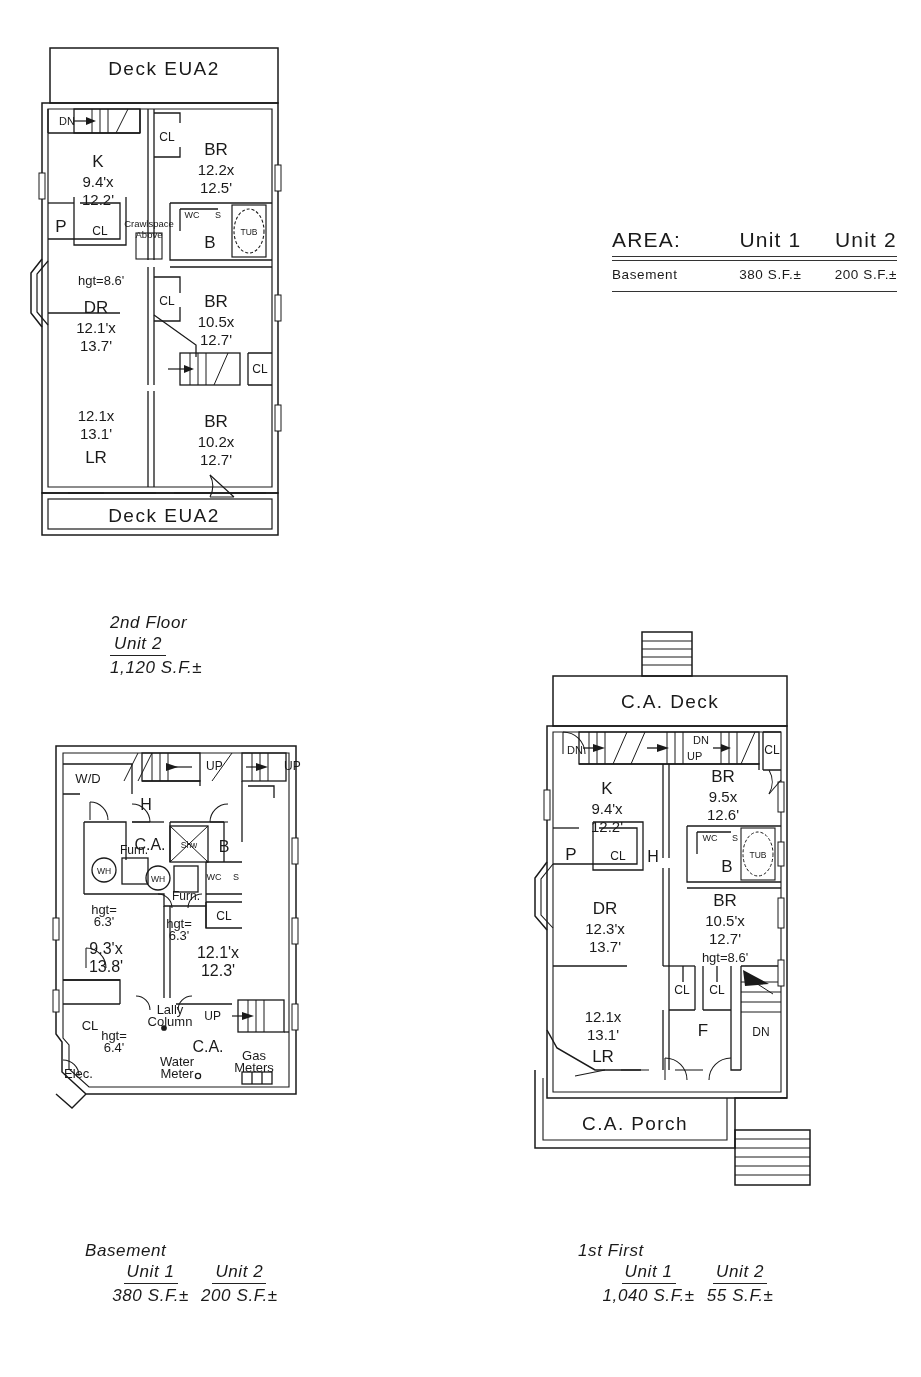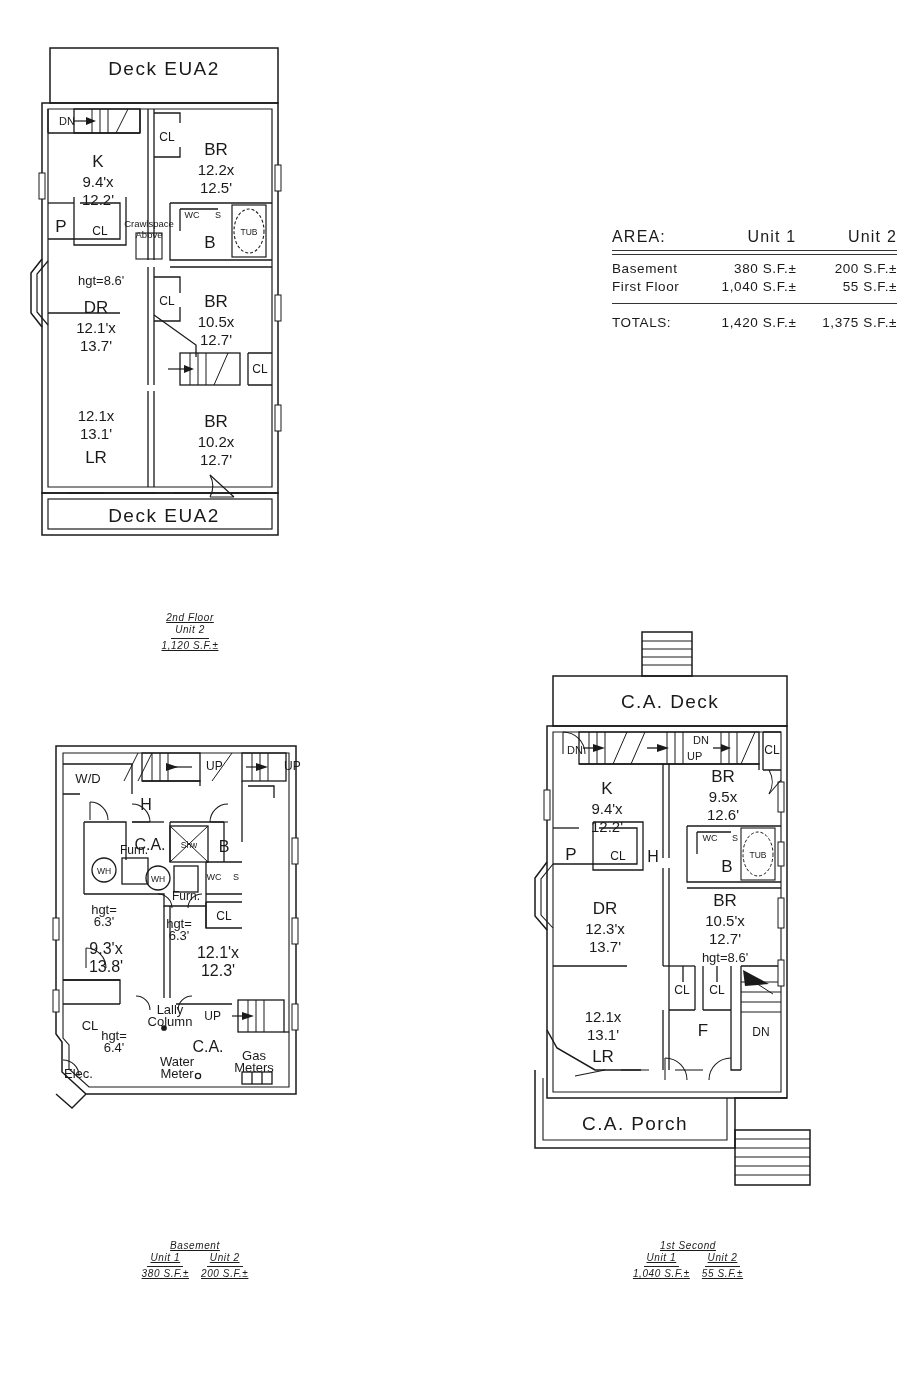--- a/index.html
+++ b/index.html
@@ -15,32 +15,32 @@
 
   
   #area-table{
     position:absolute;left:612px;top:226px;width:285px;
   }
   #area-table table{border-collapse:collapse;width:100%;}
   #area-table th,#area-table td{
     font-weight:normal;font-size:13.5px;padding:1.5px 0;letter-spacing:.6px;
     white-space:nowrap;
   }
-  #area-table .hdr th{font-size:16px;letter-spacing:1.2px;padding-bottom:4px;}
+  #area-table .hdr th{font-size:21px;letter-spacing:1.2px;padding-bottom:4px;}
   #area-table .lbl{text-align:left;padding-right:10px;}
   #area-table .num{text-align:right;padding-left:18px;}
   #area-table .rule-top td{border-top:1.4px solid #333;padding:0;height:3px;}
   #area-table .rule-top2 td{border-top:1.4px solid #333;padding:0;height:5px;}
   #area-table .rule-mid td{border-top:1.2px solid #333;padding:0;height:3px;}
   #area-table .spacer td{height:7px;padding:0;}
 
   
   .caption{
-    position:absolute;font-style:italic;font-size:10px;letter-spacing:.6px;
-    text-align:center;line-height:1.24;white-space:nowrap;text-decoration:underline;
+    position:absolute;font-style:italic;font-size:17px;letter-spacing:.6px;
+    line-height:1.24;white-space:nowrap;
   }
   .caption .ttl{display:block;}
   .caption .cols{display:flex;justify-content:center;gap:12px;}
   .caption .col{display:flex;flex-direction:column;align-items:center;}
   .caption .col .u{border-bottom:1.4px solid #222;padding:0 3px 1px 3px;display:block;}
   .caption .col .v{padding-top:1px;display:block;}
   .caption.single .u{border-bottom:1.4px solid #222;padding:0 4px 1px 4px;display:inline-block;}
   .caption.single .v{display:block;padding-top:1px;}
 </style>
 </head>
@@ -58,39 +58,29 @@
           <td colspan="3"></td>
         </tr>
     <tr class="rule-top2">
           <td colspan="3"></td>
         </tr>
     <tr>
       <td class="lbl">Basement</td>
       <td class="num">380  S.F.±</td>
       <td class="num">200  S.F.±</td>
     </tr>
-    <tr>
-      <td class="lbl">First Floor</td>
-      <td class="num">1,040  S.F.±</td>
-      <td class="num">55  S.F.±</td>
-    </tr>
     <tr class="spacer">
           <td colspan="3"></td>
         </tr>
     <tr class="rule-mid">
           <td colspan="3"></td>
         </tr>
     <tr class="spacer">
           <td colspan="3"></td>
         </tr>
-    <tr>
-      <td class="lbl">TOTALS:</td>
-      <td class="num">1,420  S.F.±</td>
-      <td class="num">1,375  S.F.±</td>
-    </tr>
   </tbody>
     </table>
 </div>
 
 <div class="plan" id="plan-second" style="left:28px;top:45px;">
 <svg width="275" height="500" viewBox="0 0 275 500">
   <g fill="none" stroke="#1a1a1a" stroke-width="1.5">
 
     <rect x="22" y="3" width="228" height="55"></rect>
 
@@ -539,21 +529,21 @@
     <text x="68" y="410" font-size="15">13.1'</text>
     <text x="68" y="432" font-size="17">LR</text>
 
     <text x="168" y="406" font-size="17">F</text>
     <text x="226" y="406" font-size="12">DN</text>
   </g>
 </svg>
 </div>
 
 <div class="caption" style="left:578px;top:1240px;width:220px;">
-  <span class="ttl">1st Second</span>
+  <span class="ttl">1st First</span>
   <span class="cols">
     <span class="col">
       <span class="u">Unit 1</span>
       <span class="v">1,040  S.F.±</span>
     </span>
     <span class="col">
       <span class="u">Unit 2</span>
       <span class="v">55  S.F.±</span>
     </span>
   </span>

